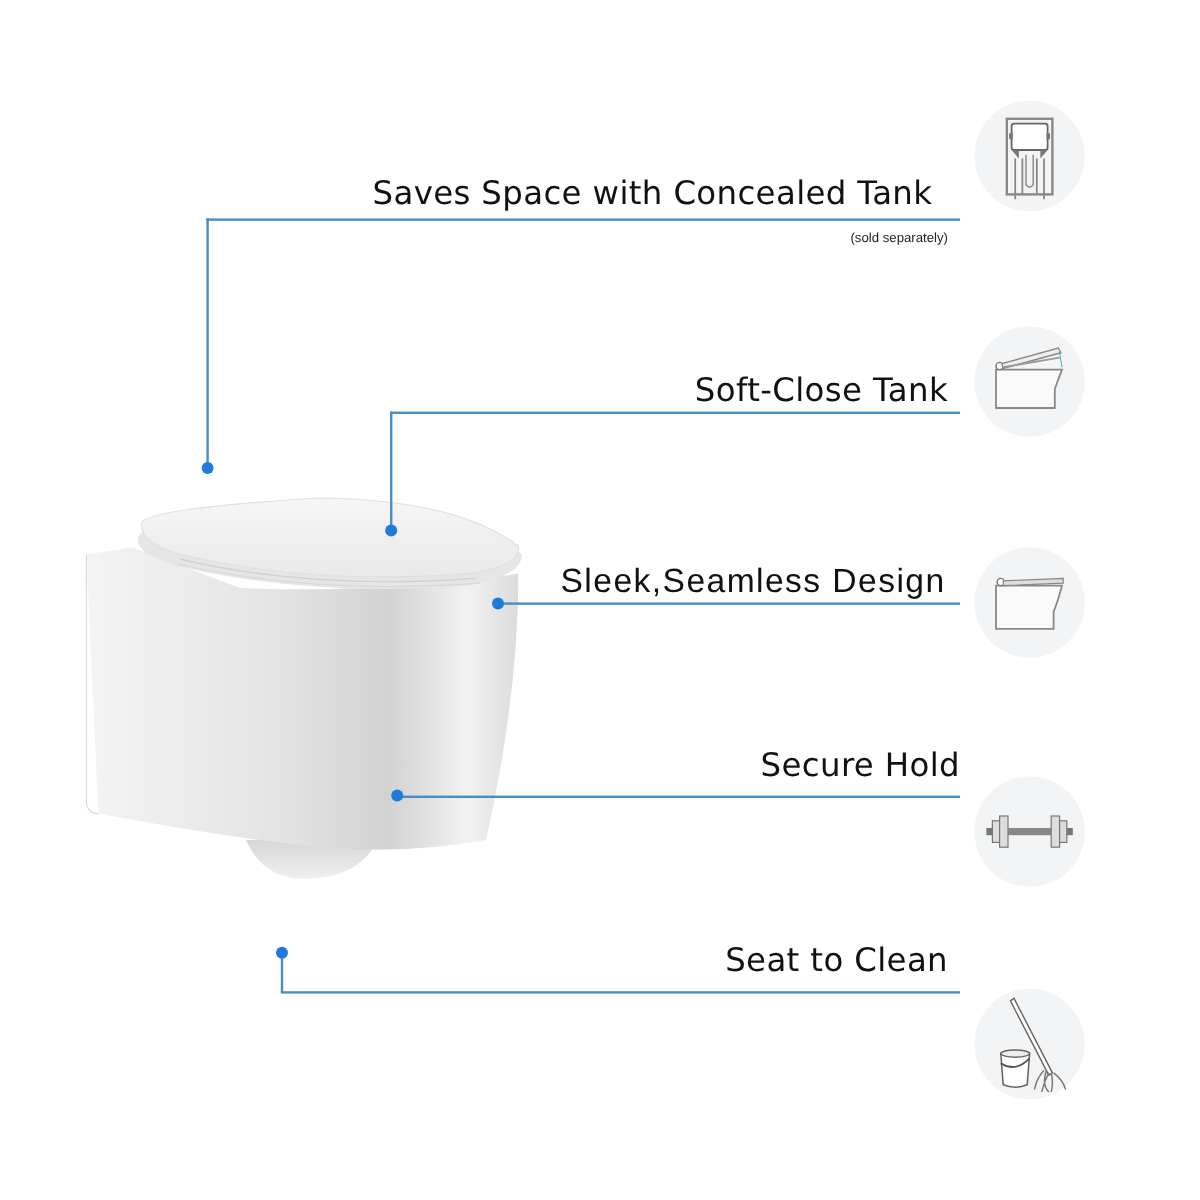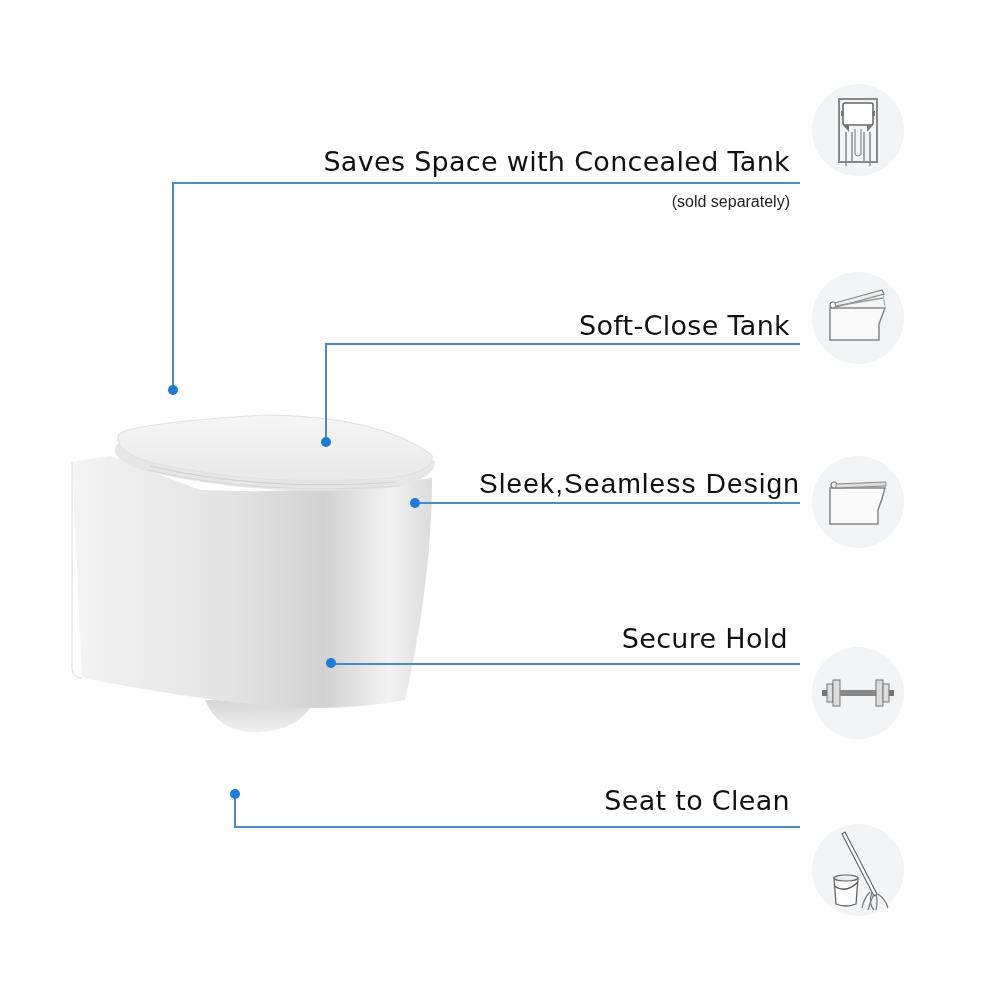--- a/index.html
+++ b/index.html
@@ -1,20 +1,20 @@
 <!DOCTYPE html>
 <html><head>
   <meta charset="utf-8">
   <style>
     html, body { margin: 0; padding: 0; background: #ffffff; }
     body { width: 1000px; height: 1000px; position: relative; overflow: hidden;
       font-family: "DejaVu Sans", "Liberation Sans", sans-serif; color: #111; }
     .label { position: absolute; font-size: 27px; letter-spacing: 0.3px; color: #111; white-space: nowrap; text-align: right; }
     .label.alt { font-family: "Liberation Sans", sans-serif; font-size: 28px; letter-spacing: 1.2px; }
-    .sub { position: absolute; font-family: "Liberation Sans", sans-serif; font-size: 16px; color: #222; white-space: nowrap; text-align: center; }
+    .sub { position: absolute; font-family: "Liberation Sans", sans-serif; font-size: 11px; color: #222; white-space: nowrap; text-align: center; }
     .hline { position: absolute; height: 1.5px; background: #4a8cc4; }
     .vline { position: absolute; width: 1.5px; background: #4a8cc4; }
     .dot { position: absolute; width: 10px; height: 10px; border-radius: 50%; background: #1f7ad8; transform: translate(-5px,-5px); }
     .icon-circle { position: absolute; width: 92px; height: 92px; border-radius: 50%; background: #f3f4f5; transform: translate(-46px,-46px); }
     .icon-circle svg { position: absolute; left: 0; top: 0; width: 92px; height: 92px; }
     .product { position: absolute; left: 60px; top: 400px; width: 380px; height: 360px; }
   </style>
 </head>
 <body>
 
@@ -44,21 +44,21 @@
     <path d="M12 62 L 12 270 Q 14 278 22 278" fill="none" stroke="#dadada" stroke-width="1"></path>
 
     <path d="M55 48 Q 60 30 200 18 Q 330 20 375 62 Q 375 80 330 88 Q 200 98 90 72 Q 52 62 55 48 Z" fill="#e6e6e6"></path>
 
     <path d="M58 36 Q 60 24 205 15 Q 320 16 372 55 Q 375 72 330 78 Q 200 88 90 62 Q 56 52 58 36 Z" fill="url(#lidG)" stroke="#e0e0e0" stroke-width="1"></path>
     <path d="M90 66 Q 200 92 336 82" fill="none" stroke="#cfcfcf" stroke-width="1"></path>
     <path d="M88 70 Q 200 96 340 86" fill="none" stroke="#d8d8d8" stroke-width="1"></path>
   </svg>
 </div>
 
-<div class="label" style="right:210px; top:146px;">Saves Space with Concealed Tank</div>
+<div class="label" style="right:223px; top:146px;">Saves Space with Concealed Tank</div>
 <div class="sub" style="right:210px; top:193px;">(sold separately)</div>
 <div class="hline" style="left:172px; top:182px; width:628px;"></div>
 <div class="vline" style="left:172px; top:182px; height:208px;"></div>
 <div class="dot" style="left:173px; top:390px;"></div>
 <div class="icon-circle" style="left:858px; top:130px;">
   <svg viewBox="0 0 92 92">
     <rect x="27" y="15" width="38" height="63" fill="none" stroke="#888" stroke-width="2"></rect>
     <rect x="31" y="19" width="30" height="22" fill="#fff" stroke="#666" stroke-width="1.5" rx="2"></rect>
     <rect x="29" y="27" width="3" height="5" fill="#777"></rect>
     <rect x="60" y="27" width="3" height="5" fill="#777"></rect>
@@ -76,32 +76,32 @@
 <div class="icon-circle" style="left:858px; top:318px;">
   <svg viewBox="0 0 92 92">
     <path d="M18 36 L 18 68 L 67 68 L 67 52 Q 70 44 73 36 Z" fill="#fafafa" stroke="#888" stroke-width="1.5"></path>
     <circle cx="21" cy="33" r="3" fill="#fff" stroke="#777" stroke-width="1.2"></circle>
     <path d="M23 31 L 70 18 L 72 22 L 24 35 Z" fill="#eee" stroke="#888" stroke-width="1.2"></path>
     <path d="M24 34 L 71 26" stroke="#999" stroke-width="1.5"></path>
     <path d="M71 22 L 73 34" stroke="#4aa" stroke-width="0.8"></path>
   </svg>
 </div>
 
-<div class="label alt" style="right:200px; top:468px;">Sleek,Seamless Design</div>
+<div class="label alt" style="right:212px; top:468px;">Sleek,Seamless Design</div>
 <div class="hline" style="left:414px; top:502px; width:386px;"></div>
 <div class="dot" style="left:415px; top:503px;"></div>
 <div class="icon-circle" style="left:858px; top:502px;">
   <svg viewBox="0 0 92 92">
     <path d="M18 32 L 18 68 L 66 68 L 66 54 Q 70 44 73 32 Z" fill="#fafafa" stroke="#888" stroke-width="1.5"></path>
     <circle cx="22" cy="29" r="3" fill="#fff" stroke="#777" stroke-width="1.2"></circle>
     <path d="M24 28 L 74 26 L 74 30 L 24 32 Z" fill="#ddd" stroke="#888" stroke-width="1"></path>
   </svg>
 </div>
 
-<div class="label" style="right:212px; top:623px;">Secure Hold</div>
+<div class="label" style="right:200px; top:623px;">Secure Hold</div>
 <div class="hline" style="left:330px; top:663px; width:470px;"></div>
 <div class="dot" style="left:331px; top:663px;"></div>
 <div class="icon-circle" style="left:858px; top:693px;">
   <svg viewBox="0 0 92 92">
     <rect x="10" y="43" width="5" height="6" fill="#777"></rect>
     <rect x="15" y="37" width="6" height="18" fill="#ddd" stroke="#777" stroke-width="1"></rect>
     <rect x="21" y="33" width="7" height="26" fill="#ddd" stroke="#777" stroke-width="1"></rect>
     <rect x="28" y="43" width="36" height="6" fill="#888"></rect>
     <rect x="64" y="33" width="7" height="26" fill="#ddd" stroke="#777" stroke-width="1"></rect>
     <rect x="71" y="37" width="6" height="18" fill="#ddd" stroke="#777" stroke-width="1"></rect>

